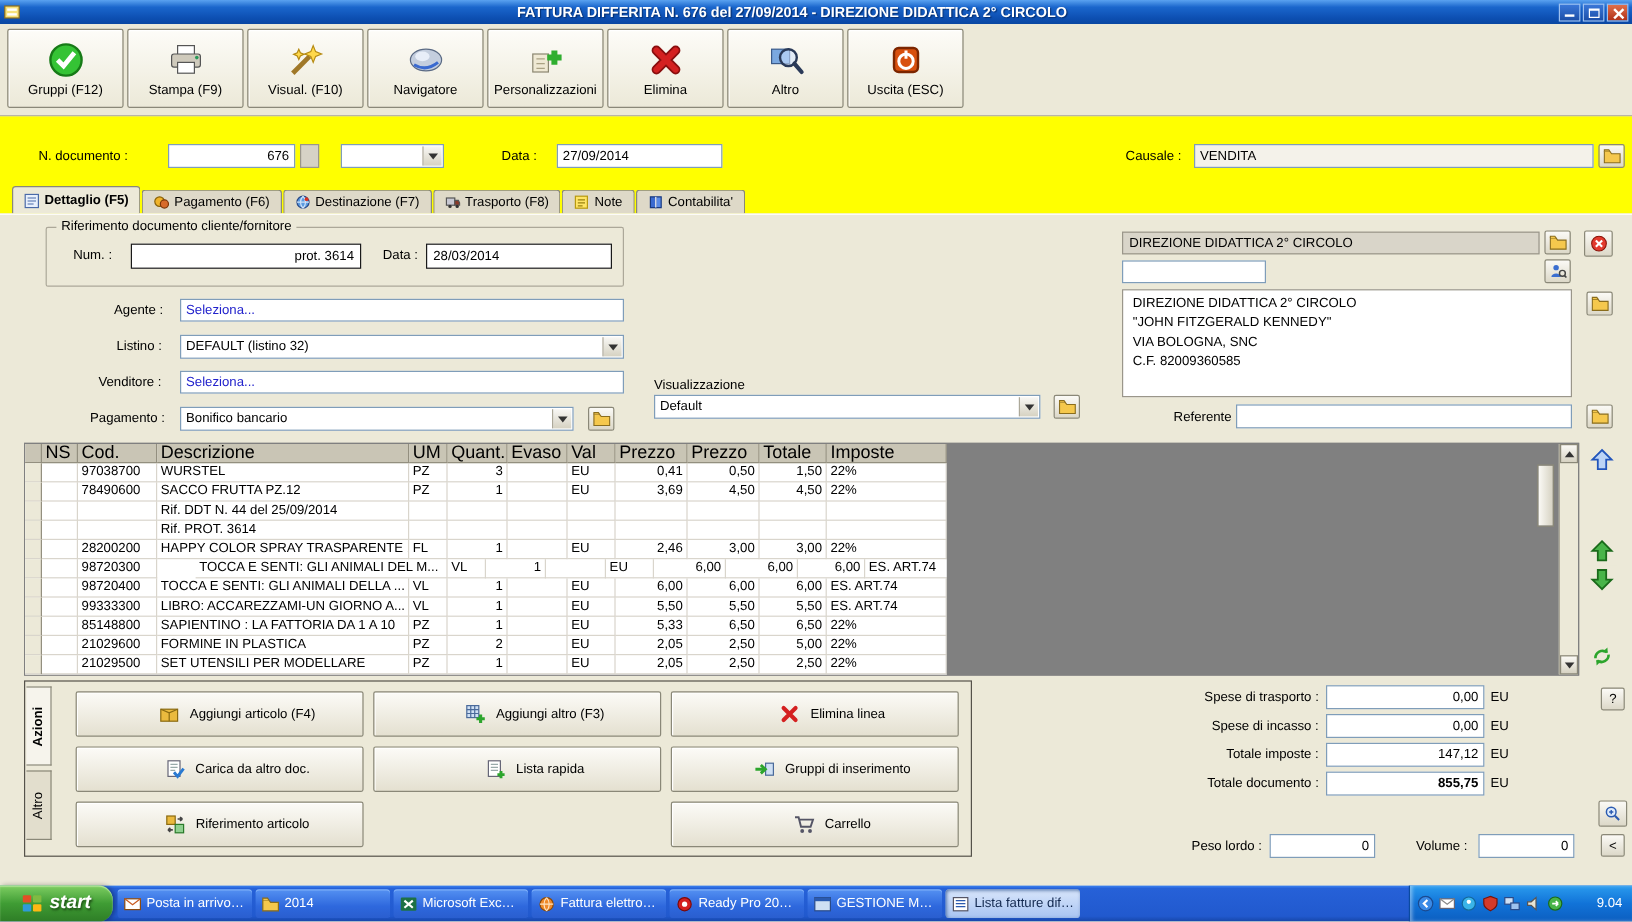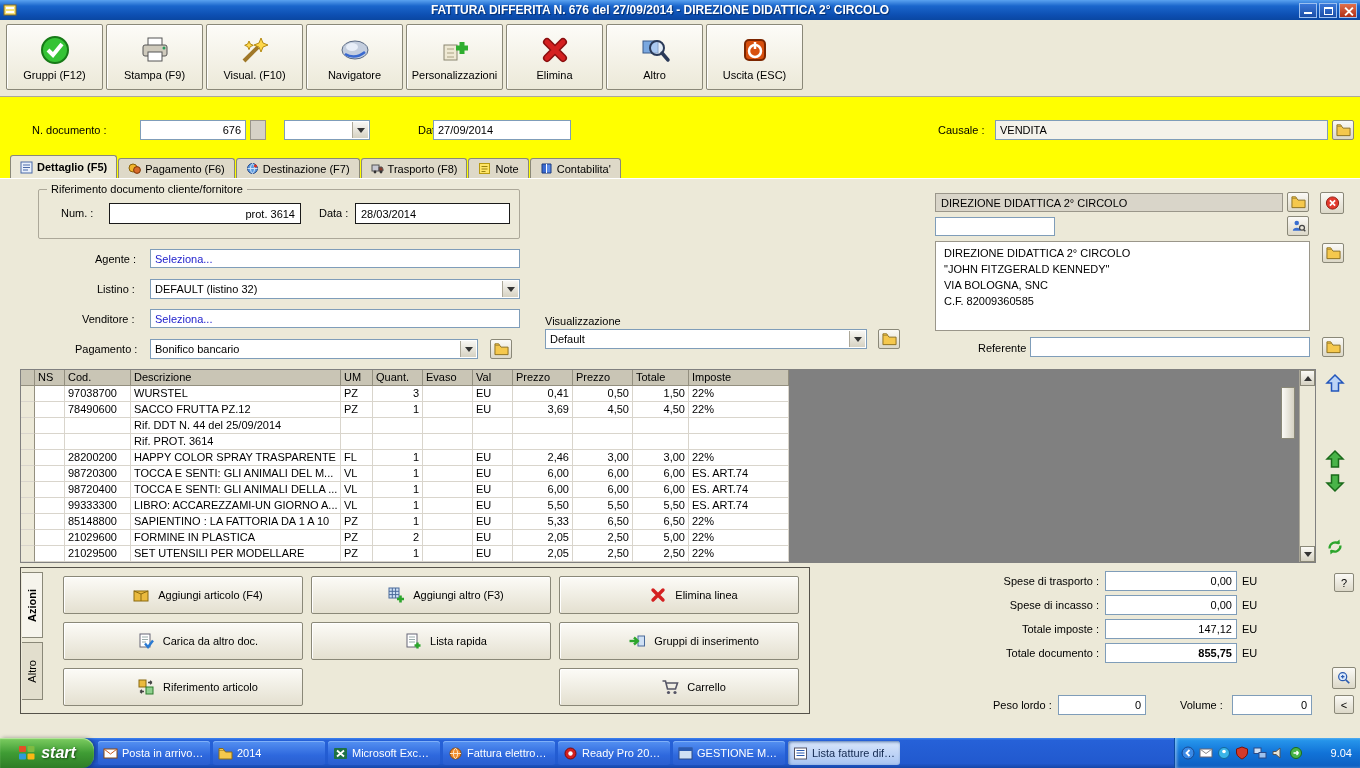--- a/index.html
+++ b/index.html
@@ -75,21 +75,21 @@
     border:1px solid #9a968a; display:flex; align-items:center; padding:0 5px; font-size:11px; }
   .addrbox { position:absolute; left:935px; top:62px; width:375px; height:90px; background:#fff;
     border:1px solid #9a968a; padding:3px 8px; font-size:11px; line-height:16px; }
 
   
   .grid-area { position:absolute; left:20px; top:190px; width:1296px; height:194px;
     border:1px solid #808080; background:#808080; display:flex; }
   .grid-scroll { width:768px; flex:none; background:#fff; }
   .ghead { display:flex; height:16px; }
   .gh { flex:none; background:#c9c5b5; border-right:1px solid #938f7f; border-bottom:1px solid #938f7f;
-    font-size:11px; line-height:15px; padding:0 3px; white-space:nowrap; overflow:hidden; }
+    font-size:15px; line-height:15px; padding:0 3px; white-space:nowrap; overflow:hidden; }
   .grow { display:flex; height:16px; background:#fff; }
   .gc { flex:none; border-right:1px solid #d9d5cc; border-bottom:1px solid #d9d5cc; font-size:11px;
     line-height:15px; padding:0 3px; white-space:nowrap; overflow:hidden; }
   .gc.gsel { background:#ece9d8; border-right-color:#938f7f; }
   .grid-filler { flex:1; background:#808080; }
   .vscroll { width:16px; flex:none; background:#ece9d8; border-left:1px solid #aca899;
     display:flex; flex-direction:column; justify-content:space-between; }
   .sbtn { height:16px; background:linear-gradient(180deg,#fbfaf6,#d6d2c2); border:1px solid #8a8878;
     display:flex; align-items:center; justify-content:center; }
   .sbtn::after { content:""; border:4px solid transparent; }
@@ -243,21 +243,21 @@
 
   <div class="docband">
     <span class="lab" style="left:32px; top:27px;">N. documento :</span>
     <div class="fld r" style="left:140px; top:23px; width:106px;">676</div>
     <div class="mini-disabled" style="left:250px; top:23px;"></div>
     <div class="combo" style="left:284px; top:23px; width:86px;">
         <span></span>
         <span class="arr"></span>
       </div>
     <span class="lab" style="left:418px; top:27px;">Data :</span>
-    <div class="fld" style="left:433px; top:23px; width:138px;">27/09/2014</div>
+    <div class="fld" style="left:464px; top:23px; width:138px;">27/09/2014</div>
     <span class="lab" style="left:938px; top:27px;">Causale :</span>
     <div class="fld" style="left:995px; top:23px; width:333px; background:#f4f2ea;">VENDITA</div>
     <div class="sqbtn" style="left:1332px; top:23px;">
       <svg viewBox="0 0 16 14">
           <path d="M1 3 h5 l1.5 2 H15 v8 H1 z" fill="#f5c84d" stroke="#8a6d1d"></path>
           <path d="M1 3 V1.5 h4 l1 1.5" fill="#f5c84d" stroke="#8a6d1d"></path>
         </svg>
     </div>
   </div>
 
@@ -483,21 +483,21 @@
               <div class="gc" style="width: 40px;">EU</div>
               <div class="gc" style="width: 60px; text-align: right;">2,46</div>
               <div class="gc" style="width: 60px; text-align: right;">3,00</div>
               <div class="gc" style="width: 56px; text-align: right;">3,00</div>
               <div class="gc" style="width: 100px;">22%</div>
             </div>
             <div class="grow">
               <div class="gc gsel" style="width: 14px;"></div>
               <div class="gc" style="width: 30px;"></div>
               <div class="gc" style="width: 66px;">98720300</div>
-              <div class="gc" style="width: 210px;">TOCCA E SENTI: GLI ANIMALI DEL M...</div>
+              <div class="gc" style="width: 210px; margin-left: 32px;">TOCCA E SENTI: GLI ANIMALI DEL M...</div>
               <div class="gc" style="width: 32px;">VL</div>
               <div class="gc" style="width: 50px; text-align: right;">1</div>
               <div class="gc" style="width: 50px;"></div>
               <div class="gc" style="width: 40px;">EU</div>
               <div class="gc" style="width: 60px; text-align: right;">6,00</div>
               <div class="gc" style="width: 60px; text-align: right;">6,00</div>
               <div class="gc" style="width: 56px; text-align: right;">6,00</div>
               <div class="gc" style="width: 100px;">ES. ART.74</div>
             </div>
             <div class="grow">

